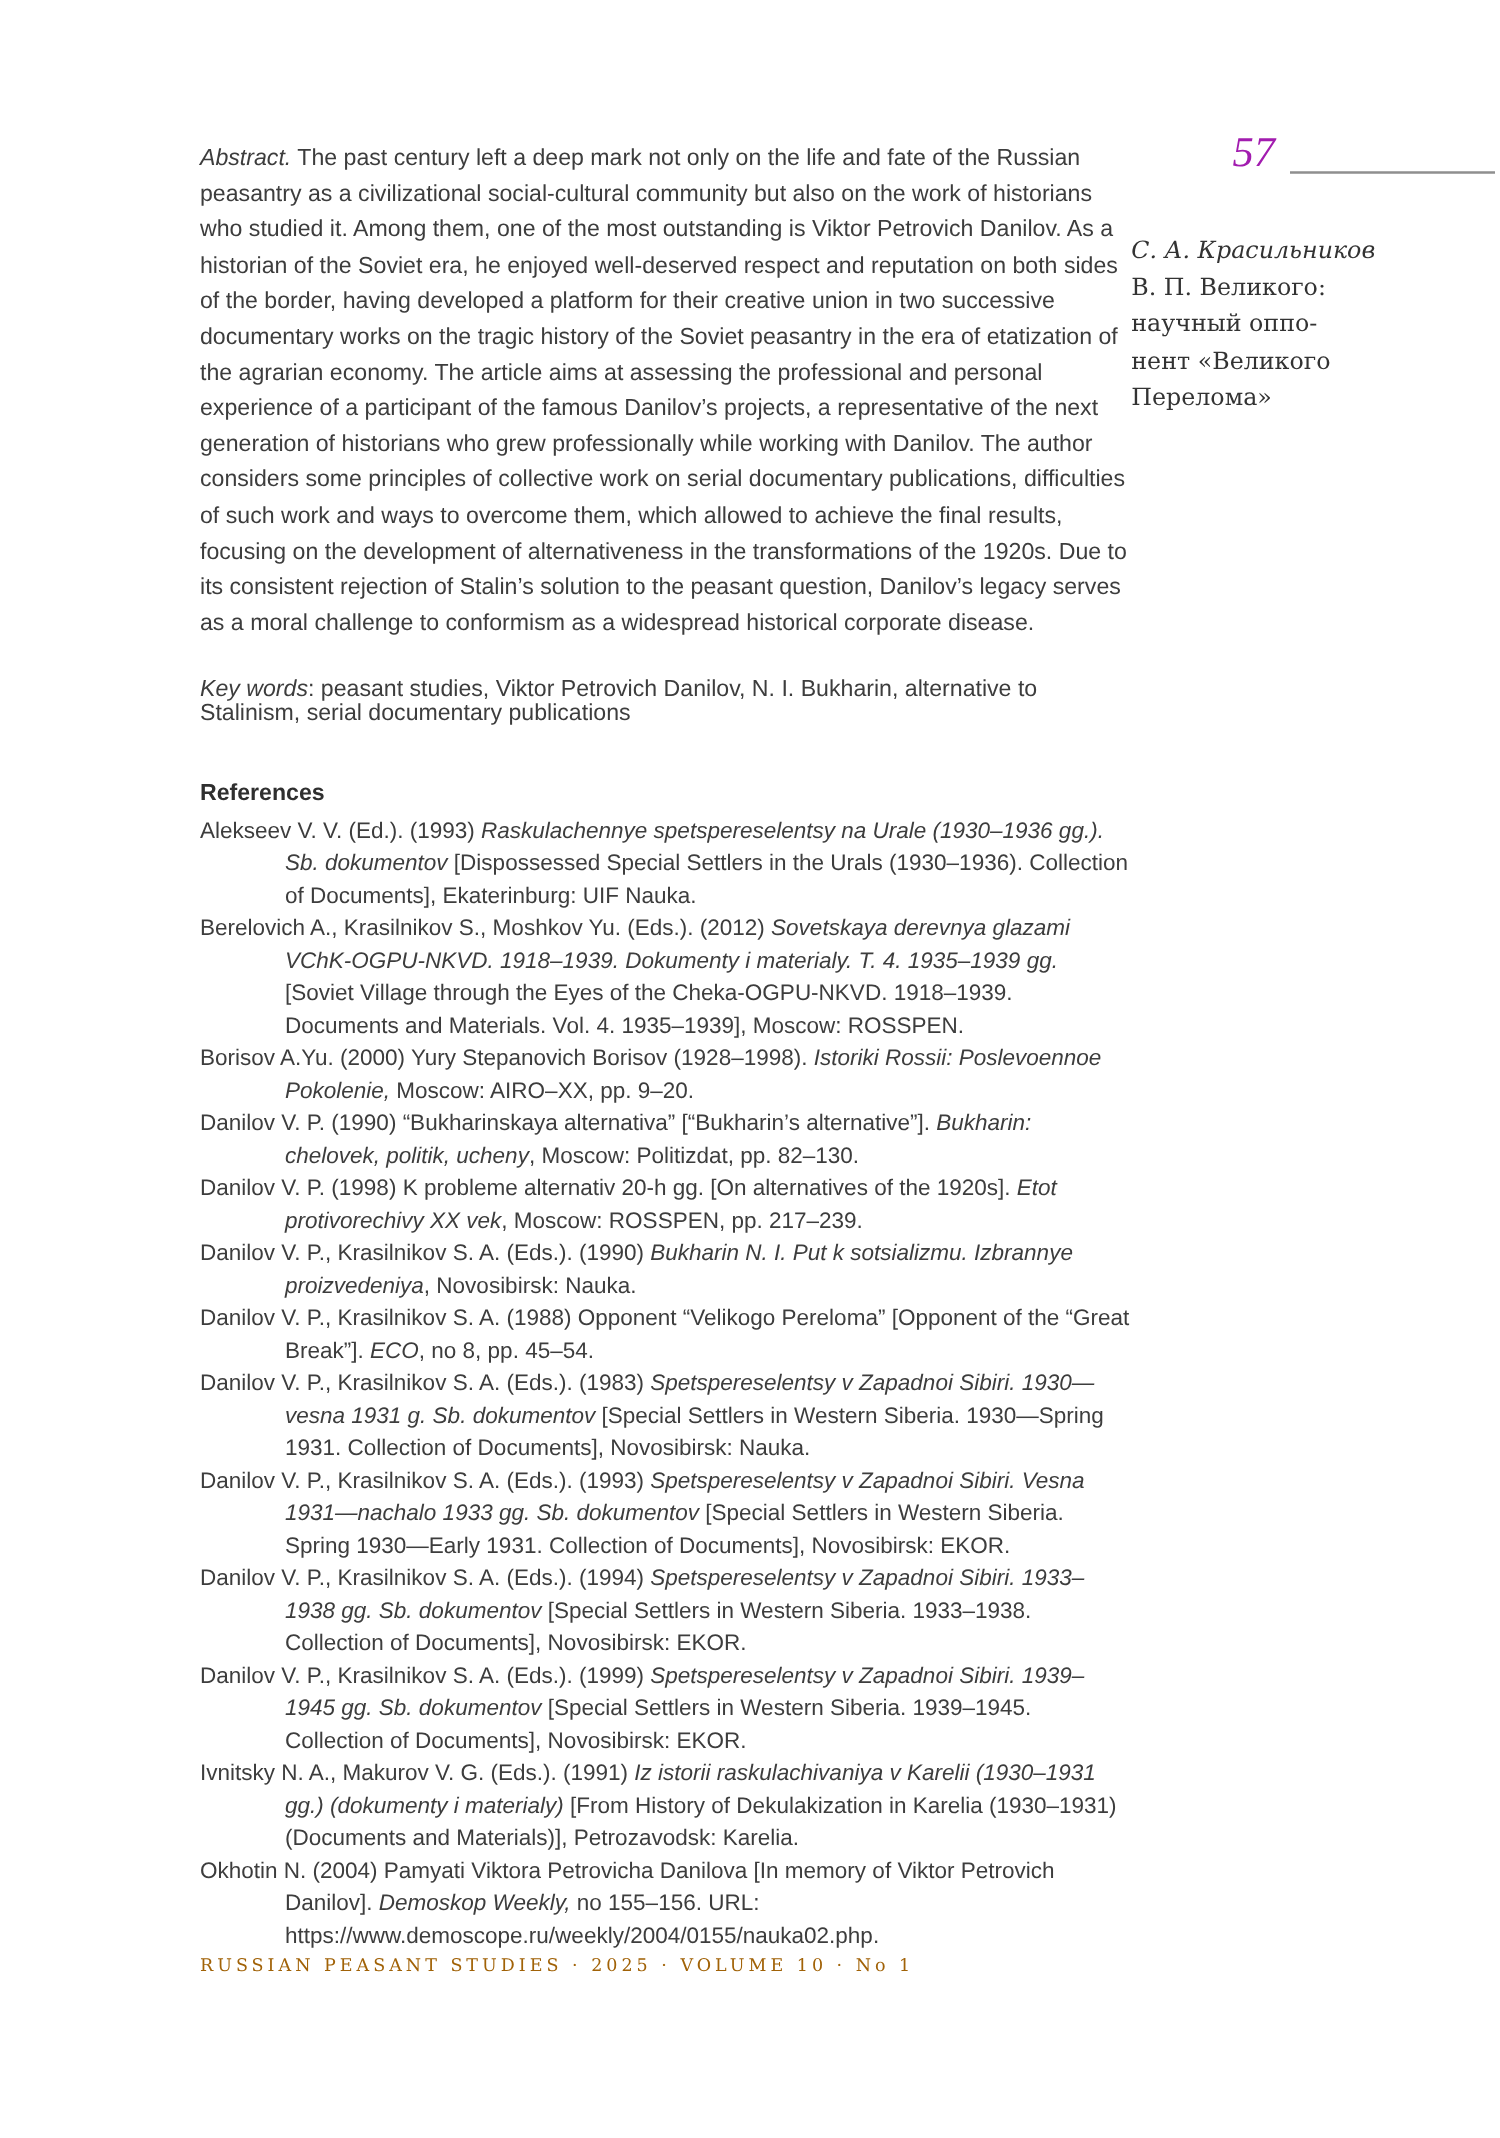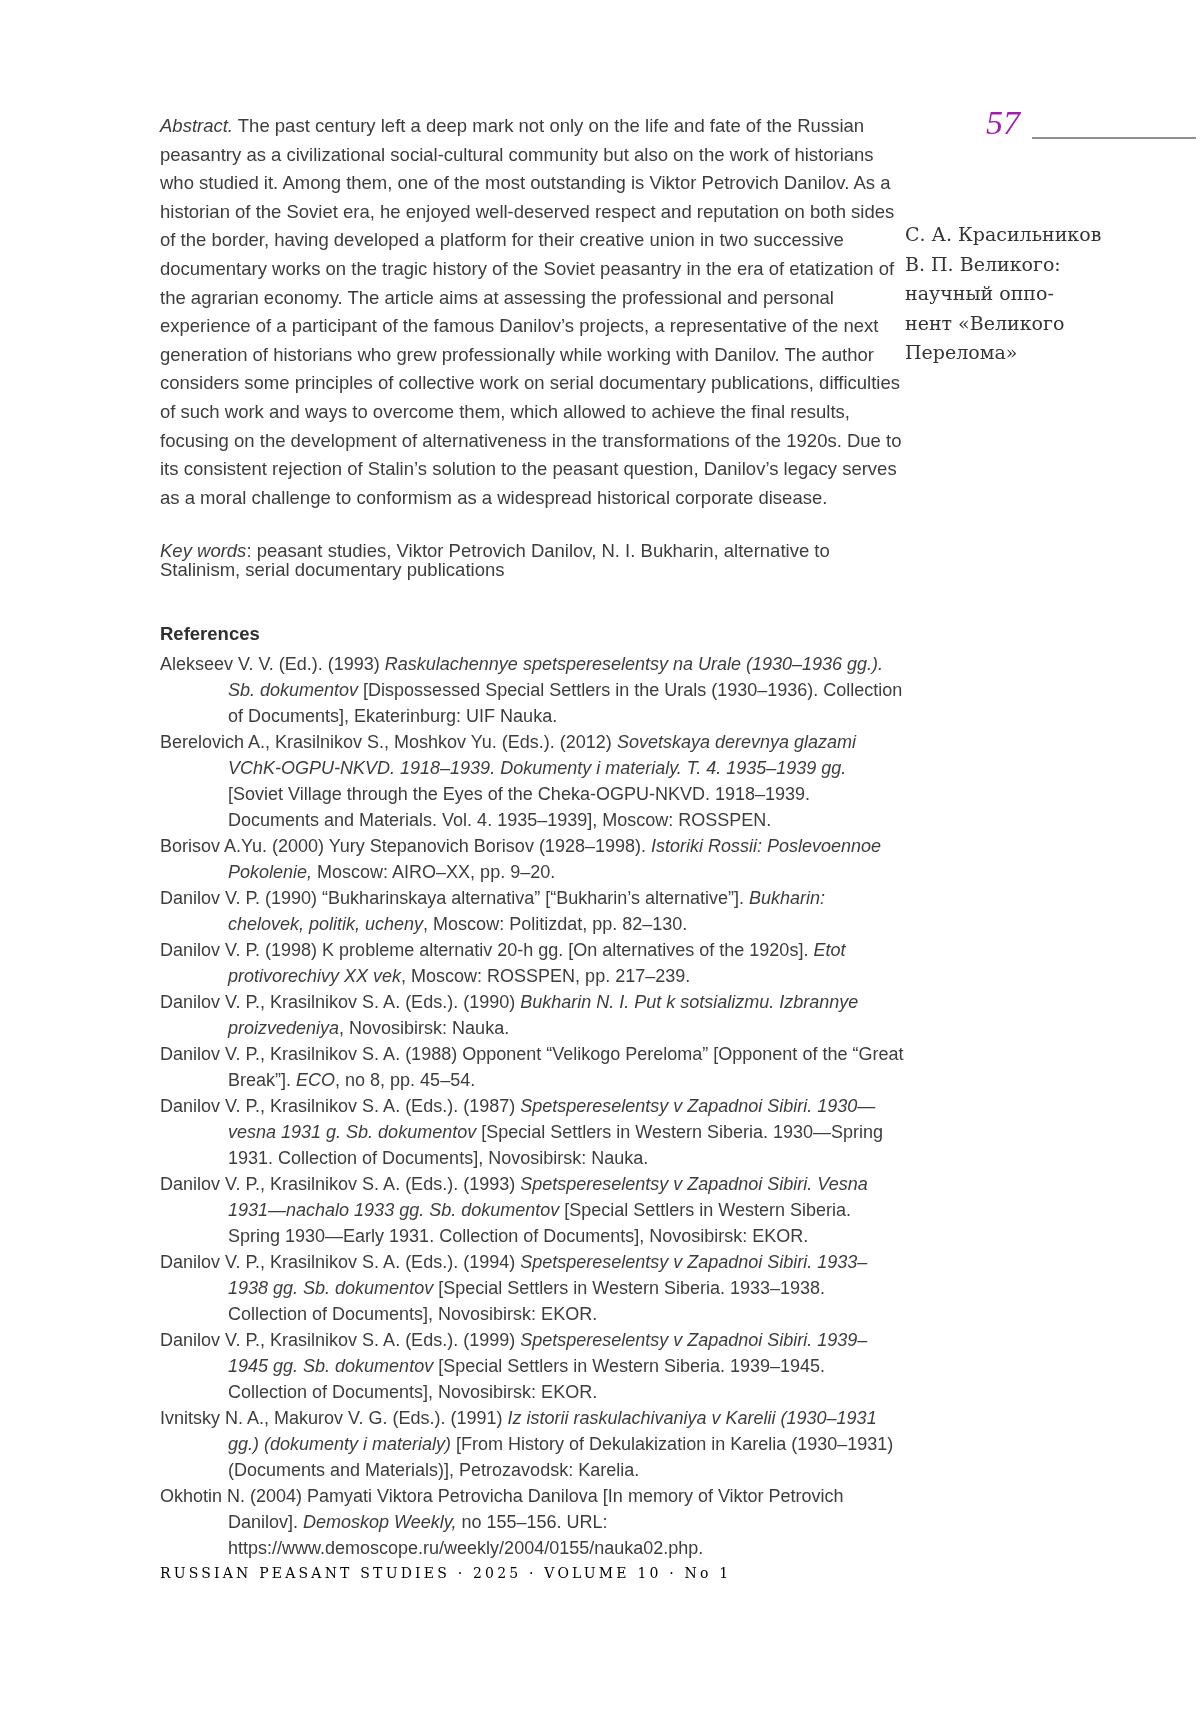--- a/index.html
+++ b/index.html
@@ -37,46 +37,46 @@
   }
   .head-rule{
     position:absolute;left:1032px;top:137px;width:164px;height:2px;
     background:#8f8f8f;
   }
   .sidebar-text{
     position:absolute;left:905px;top:186px;width:210px;
     font-family:"DejaVu Serif","Liberation Serif",serif;
     font-size:19px;line-height:29.5px;color:#333333;
   }
-  .sidebar-author{margin-top:34px;}
+  .sidebar-author{font-style:italic;}
   .footer-line{
     position:absolute;left:160px;top:1565px;
     font-family:"DejaVu Serif","Liberation Serif",serif;
-    font-size:14px;letter-spacing:3.2px;color:#000000;white-space:nowrap;
+    font-size:14px;letter-spacing:3.2px;color:#a16207;white-space:nowrap;
   }
 </style>
 </head>
 <body>
 
 <div class="main-col">
   <p class="abstract-par"><em>Abstract.</em><span> The past century left a deep mark not only on the life and fate of the Russian peasantry as a civilizational social-cultural community but also on the work of historians who studied it. Among them, one of the most outstanding is Viktor Petrovich Danilov. As a historian of the Soviet era, he enjoyed well-deserved respect and reputation on both sides of the border, having developed a platform for their creative union in two successive documentary works on the tragic history of the Soviet peasantry in the era of etatization of the agrarian economy. The article aims at assessing the professional and personal experience of a participant of the famous Danilov’s projects, a representative of the next generation of historians who grew professionally while working with Danilov. The author considers some principles of collective work on serial documentary publications, difficulties of such work and ways to overcome them, which allowed to achieve the final results, focusing on the development of alternativeness in the transformations of the 1920s. Due to its consistent rejection of Stalin’s solution to the peasant question, Danilov’s legacy serves as a moral challenge to conformism as a widespread historical corporate disease.</span></p>
 
   <p class="keywords-par"><em>Key words</em><span>: peasant studies, Viktor Petrovich Danilov, N. I. Bukharin, alternative to Stalinism, serial documentary publications</span></p>
 
   <h2 class="refs-heading">References</h2>
 
   <div class="refs-list">
       <p class="ref"><span>Alekseev V. V. (Ed.). (1993) </span><em>Raskulachennye spetspereselentsy na Urale (1930–1936 gg.). Sb. dokumentov </em><span>[Dispossessed Special Settlers in the Urals (1930–1936). Collection of Documents], Ekaterinburg: UIF Nauka.</span></p>
       <p class="ref"><span>Berelovich A., Krasilnikov S., Moshkov Yu. (Eds.). (2012) </span><em>Sovetskaya derevnya glazami VChK-OGPU-NKVD. 1918–1939. Dokumenty i materialy. T. 4. 1935–1939 gg. </em><span>[Soviet Village through the Eyes of the Cheka-OGPU-NKVD. 1918–1939. Documents and Materials. Vol. 4. 1935–1939], Moscow: ROSSPEN.</span></p>
       <p class="ref"><span>Borisov A.Yu. (2000) Yury Stepanovich Borisov (1928–1998). </span><em>Istoriki Rossii: Poslevoennoe Pokolenie,</em><span> Moscow: AIRO–XX, pp. 9–20.</span></p>
       <p class="ref"><span>Danilov V. P. (1990) “Bukharinskaya alternativa” [“Bukharin’s alternative”]. </span><em>Bukharin: chelovek, politik, ucheny</em><span>, Moscow: Politizdat, pp. 82–130.</span></p>
       <p class="ref"><span>Danilov V. P. (1998) K probleme alternativ 20-h gg. [On alternatives of the 1920s]. </span><em>Etot protivorechivy XX vek</em><span>, Moscow: ROSSPEN, pp. 217–239.</span></p>
       <p class="ref"><span>Danilov V. P., Krasilnikov S. A. (Eds.). (1990) </span><em>Bukharin N. I. Put k sotsializmu. Izbrannye proizvedeniya</em><span>, Novosibirsk: Nauka.</span></p>
       <p class="ref"><span>Danilov V. P., Krasilnikov S. A. (1988) Opponent “Velikogo Pereloma” [Opponent of the “Great Break”]. </span><em>ECO</em><span>, no 8, pp. 45–54.</span></p>
-      <p class="ref"><span>Danilov V. P., Krasilnikov S. A. (Eds.). (1987) </span><em>Spetspereselentsy v Zapadnoi Sibiri. 1930—vesna 1931 g. Sb. dokumentov </em><span>[Special Settlers in Western Siberia. 1930—Spring 1931. Collection of Documents], Novosibirsk: Nauka.</span></p>
+      <p class="ref"><span>Danilov V. P., Krasilnikov S. A. (Eds.). (1983) </span><em>Spetspereselentsy v Zapadnoi Sibiri. 1930—vesna 1931 g. Sb. dokumentov </em><span>[Special Settlers in Western Siberia. 1930—Spring 1931. Collection of Documents], Novosibirsk: Nauka.</span></p>
       <p class="ref"><span>Danilov V. P., Krasilnikov S. A. (Eds.). (1993) </span><em>Spetspereselentsy v Zapadnoi Sibiri. Vesna 1931—nachalo 1933 gg. Sb. dokumentov </em><span>[Special Settlers in Western Siberia. Spring 1930—Early 1931. Collection of Documents], Novosibirsk: EKOR.</span></p>
       <p class="ref"><span>Danilov V. P., Krasilnikov S. A. (Eds.). (1994) </span><em>Spetspereselentsy v Zapadnoi Sibiri. 1933–1938 gg. Sb. dokumentov </em><span>[Special Settlers in Western Siberia. 1933–1938. Collection of Documents], Novosibirsk: EKOR.</span></p>
       <p class="ref"><span>Danilov V. P., Krasilnikov S. A. (Eds.). (1999) </span><em>Spetspereselentsy v Zapadnoi Sibiri. 1939–1945 gg. Sb. dokumentov </em><span>[Special Settlers in Western Siberia. 1939–1945. Collection of Documents], Novosibirsk: EKOR.</span></p>
       <p class="ref"><span>Ivnitsky N. A., Makurov V. G. (Eds.). (1991) </span><em>Iz istorii raskulachivaniya v Karelii (1930–1931 gg.) (dokumenty i materialy) </em><span>[From History of Dekulakization in Karelia (1930–1931) (Documents and Materials)], Petrozavodsk: Karelia.</span></p>
       <p class="ref"><span>Okhotin N. (2004) Pamyati Viktora Petrovicha Danilova [In memory of Viktor Petrovich Danilov]. </span><em>Demoskop Weekly,</em><span> no 155–156. URL: https://www.demoscope.ru/weekly/2004/0155/nauka02.php.</span></p>
     </div>
 </div>
 
 <div class="pagenum">57</div>
 <div class="head-rule"></div>

